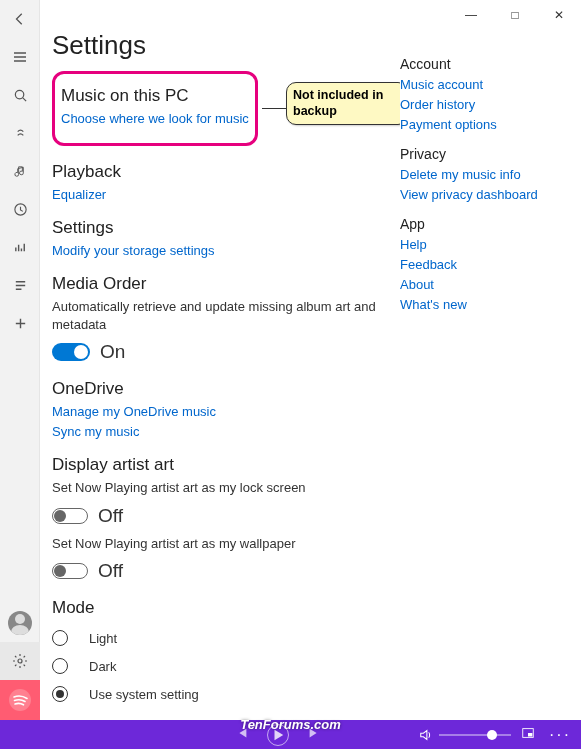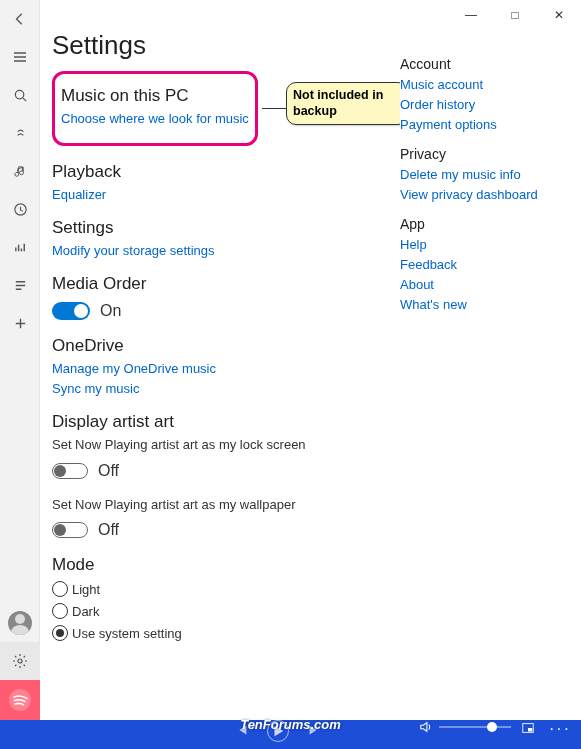--- a/index.html
+++ b/index.html
@@ -25,38 +25,38 @@
   .desc { font-size:13px; color:#333; line-height:1.35; margin-top:4px; }
   
   .toggle { display:flex; align-items:center; gap:10px; margin-top:8px; }
   .toggle .switch { width:38px; height:18px; border-radius:9px; background:#999; position:relative; }
   .toggle .switch.on { background:#0078d4; }
   .toggle .switch::after { content:''; position:absolute; top:2px; width:14px; height:14px; border-radius:50%; background:#fff; }
   .toggle .switch.on::after { right:2px; }
   .toggle .switch.off::after { left:2px; background:#fff; box-shadow: inset 0 0 0 1px #666;}
   .toggle .switch.off { background:#fff; border:1px solid #666; height:16px; width:36px;}
   .toggle .switch.off::after{ top:1px; left:1px; width:12px; height:12px; background:#666; box-shadow:none;}
-  .toggle .lbl { font-size:16px; color:#333; }
+  .toggle .lbl { font-size:19px; color:#333; }
   
   .radio-group { margin-top:6px; }
-  .radio-row { display:flex; align-items:center; gap:4px; margin:6px 0; font-size:13px; color:#333; cursor:pointer;}
+  .radio-row { display:flex; align-items:center; gap:21px; margin:12px 0; font-size:13px; color:#333; cursor:pointer;}
   .radio { width:16px; height:16px; border:1px solid #333; border-radius:50%; position:relative; }
   .radio.checked::after { content:''; position:absolute; top:3px; left:3px; width:8px; height:8px; border-radius:50%; background:#333; }
   
   .highlight { border:3px solid #e6007e; border-radius:12px; padding:12px 6px; display:inline-block; margin-top:2px;}
   .highlight .section-title { margin-top:0; }
   
   .callout { position:absolute; left:246px; top:62px; width:122px; background:#fef9c3; border:1px solid #333; border-radius:10px; padding:5px 6px; font-size:12.5px; font-weight:bold; text-align:left; line-height:1.25; box-shadow:1px 1px 2px rgba(0,0,0,.2);}
   .callout-line { position:absolute; left:222px; top:88px; width:25px; height:1px; background:#333; }
   
   .rightcol { position:absolute; left:400px; top:56px; width:175px; }
   .rightcol .section-title { margin-top:14px; font-size:14px;}
   .rightcol .section-title:first-child { margin-top:0;}
   
-  .playbar { position:absolute; left:0; bottom:0; width:581px; height:29px; background:#1d4ed8; display:flex; align-items:flex-start; color:#fff; font-size:12px; }
+  .playbar { position:absolute; left:0; bottom:0; width:581px; height:29px; background:#6d28d9; display:flex; align-items:center; color:#fff; font-size:12px; }
   .playbar .watermark { position:absolute; left:50%; transform:translateX(-50%); top:-3px; font-style:italic; font-weight:bold; font-size:13px; color:#fff; text-shadow:0 0 3px rgba(0,0,0,.5);}
   .playbar .controls { display:flex; align-items:center; gap:18px; margin-left:235px;}
   .playbar svg { width:14px; height:14px; }
   .playbar .playbtn { width:22px; height:22px; border:1px solid rgba(255,255,255,.6); border-radius:50%; display:flex; align-items:center; justify-content:center;}
   .playbar .vol { display:flex; align-items:center; gap:6px; margin-left:auto; margin-right:10px;}
   .playbar .vol-track { width:72px; height:2px; background:rgba(255,255,255,.4); position:relative;}
   .playbar .vol-track::after{ content:''; position:absolute; left:48px; top:-4px; width:10px; height:10px; border-radius:50%; background:#fff;}
   .playbar .extra { display:flex; gap:14px; align-items:center; margin-right:10px;}
 </style>
 </head>
@@ -142,36 +142,37 @@
   <div class="callout-line"></div>
   <div class="callout">Not included in backup</div>
 
   <div class="section-title">Playback</div>
   <span class="link">Equalizer</span>
 
   <div class="section-title">Settings</div>
   <span class="link">Modify your storage settings</span>
 
   <div class="section-title">Media Order</div>
+  <div class="desc">Automatically retrieve and update missing album art and metadata</div>
   <div class="toggle">
     <div class="switch on"></div>
     <div class="lbl">On</div>
   </div>
 
   <div class="section-title">OneDrive</div>
   <span class="link">Manage my OneDrive music</span>
   <span class="link">Sync my music</span>
 
   <div class="section-title">Display artist art</div>
   <div class="desc">Set Now Playing artist art as my lock screen</div>
   <div class="toggle">
     <div class="switch off"></div>
     <div class="lbl">Off</div>
   </div>
-  <div class="desc" style="margin-top:16px">Set Now Playing artist art as my wallpaper</div>
+  <div class="desc" style="margin-top:8px">Set Now Playing artist art as my wallpaper</div>
   <div class="toggle">
     <div class="switch off"></div>
     <div class="lbl">Off</div>
   </div>
 
   <div class="section-title">Mode</div>
   <div class="radio-group">
     <div class="radio-row">
         <div class="radio"></div>
         <span>Light</span>

